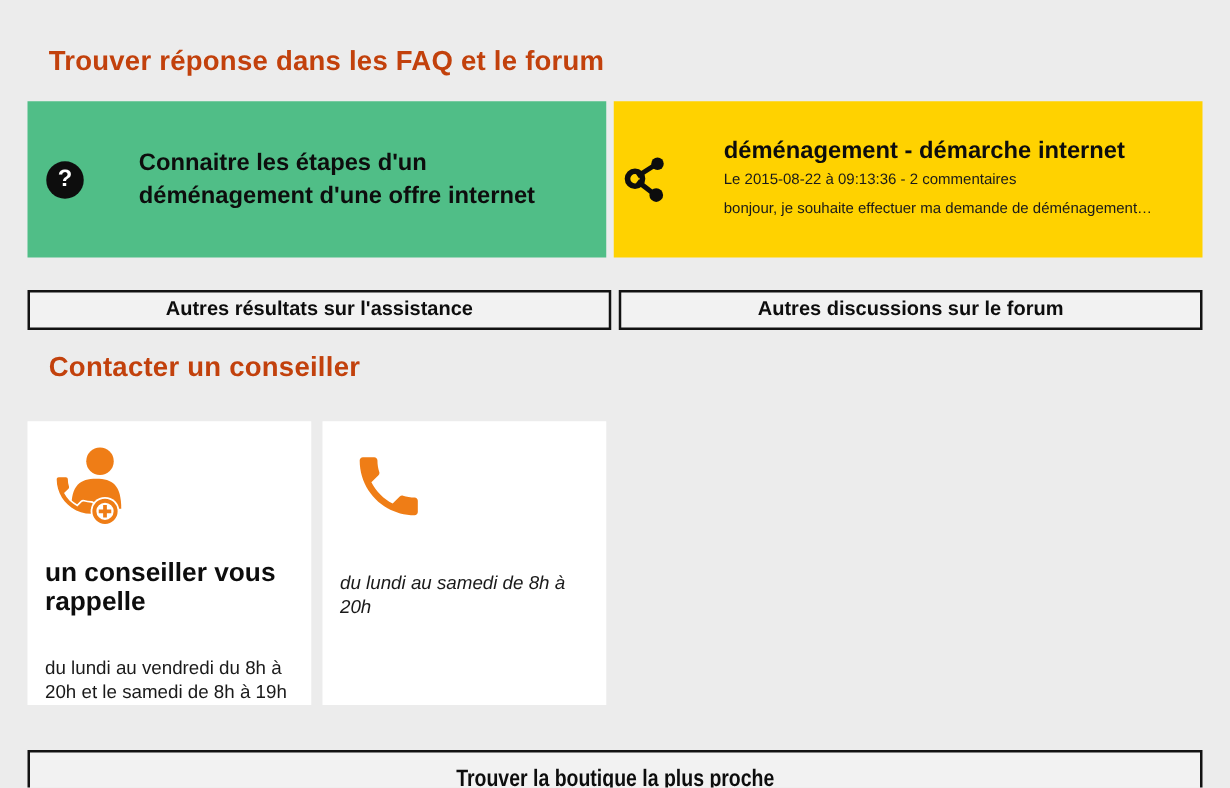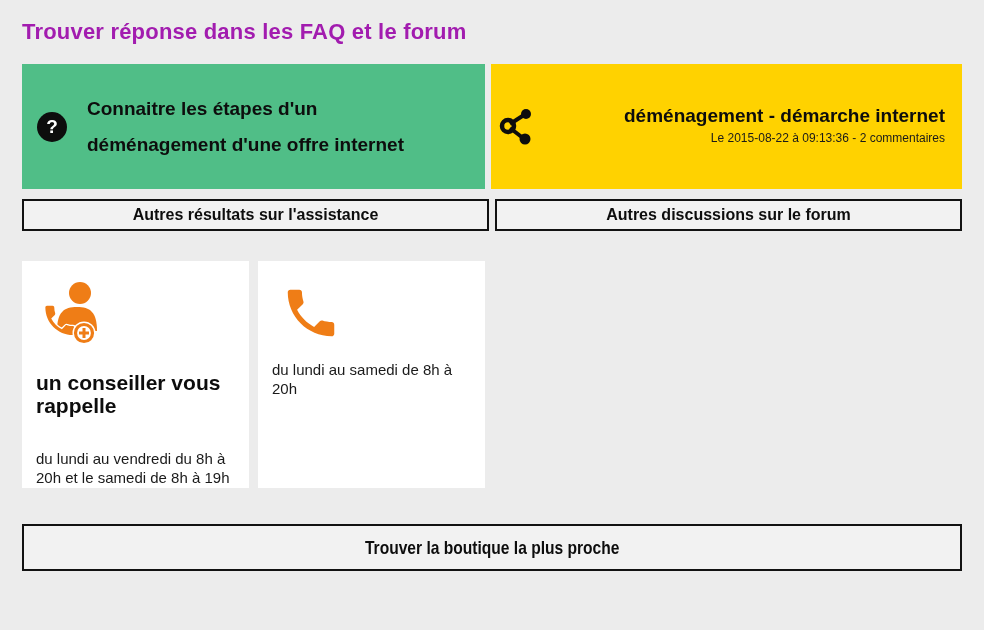--- a/index.html
+++ b/index.html
@@ -7,49 +7,49 @@
   body {
     width: 984px; height: 630px;
     background: #ececec;
     font-family: "Liberation Sans", sans-serif;
     color: #111;
     overflow: hidden;
   }
   .page { padding: 0 22px; }
 
   h1.section-title, h2.section-title {
-    margin: 0; font-size: 22px; font-weight: bold; color: #a21caf;
+    margin: 17px; font-size: 22px; font-weight: bold; color: #c2410c;
     letter-spacing: 0.2px;
   }
   .faq-title { padding-top: 19px; }
   .contact-title { margin-top: 39px; }
 
   .cards-row { margin-top: 19px; display: flex; gap: 6px; height: 125px; }
   .faq-card { flex: 1; display: flex; align-items: center; }
 
   .card-green { background: #50be87; }
   .q-badge {
     width: 30px; height: 30px; border-radius: 50%;
     background: #0d0d0d; color: #fff;
     font-size: 19px; font-weight: bold;
     display: flex; align-items: center; justify-content: center;
     margin-left: 15px; flex-shrink: 0;
   }
   .green-text {
-    margin-left: 20px; width: 356px;
-    font-size: 19px; font-weight: bold; line-height: 36px; color: #0d0d0d;
+    margin-left: 44px; width: 356px;
+    font-size: 19px; font-weight: bold; line-height: 26px; color: #0d0d0d;
   }
 
-  .card-yellow { background: #ffd200; padding-right: 8px; text-align: right; }
+  .card-yellow { background: #ffd200; padding-right: 8px; }
   .share-wrap { width: 36px; margin-left: 8px; flex-shrink: 0; display: flex; align-items: center; }
   .yellow-text { margin-left: 44px; width: 366px; }
   .forum-title { font-size: 19px; font-weight: bold; line-height: 23px; color: #0d0d0d; }
   .forum-meta, .forum-excerpt { font-size: 12px; line-height: 23px; color: #1a1a1a; }
 
-  .btn-row { margin-top: 10px; display: flex; gap: 6px; }
+  .btn-row { margin-top: 26px; display: flex; gap: 6px; }
   .outline-btn {
     flex: 1; height: 32px;
     background: #f2f2f2;
     border: 2px solid #121212;
     font-family: "Liberation Sans", sans-serif;
     font-size: 16px; font-weight: bold; color: #0d0d0d;
     cursor: pointer;
     display: flex; align-items: center; justify-content: center;
   }
 
@@ -61,21 +61,21 @@
     cursor: pointer;
   }
   .contact-icon { display: block; margin: 4px 0 0 8px; }
   .contact-card-title {
     margin-top: 26px; font-size: 21px; font-weight: bold;
     line-height: 23px; color: #0d0d0d;
   }
   .contact-card-hours {
     margin-top: 32px; font-size: 15px; line-height: 19px; color: #1a1a1a;
   }
-  .phone-card .contact-card-hours { margin-top: 15px; }
+  .phone-card .contact-card-hours { margin-top: 36px; font-style: italic; }
 
   .store-btn { margin-top: 36px; width: 100%; height: 47px; }
   .condensed { display: inline-block; transform: scaleX(0.82); font-size: 19px; }
 </style>
 </head>
 <body>
 
 <div class="page">
 
   <h1 class="section-title faq-title">Trouver réponse dans les FAQ et le forum</h1>
@@ -93,30 +93,32 @@
           <line x1="11" y1="17" x2="25" y2="8" stroke="#0d0d0d" stroke-width="4"></line>
           <line x1="11" y1="21" x2="24" y2="31" stroke="#0d0d0d" stroke-width="4"></line>
           <circle cx="9" cy="19" r="6" fill="none" stroke="#0d0d0d" stroke-width="4.5"></circle>
           <circle cx="27" cy="7" r="5" fill="#0d0d0d"></circle>
           <circle cx="26" cy="32" r="5.5" fill="#0d0d0d"></circle>
         </svg>
       </span>
       <div class="yellow-text">
         <div class="forum-title">déménagement - démarche internet</div>
         <div class="forum-meta">Le 2015-08-22 à 09:13:36 - 2 commentaires</div>
+        <div class="forum-excerpt">bonjour, je souhaite effectuer ma demande de déménagement…</div>
       </div>
     </div>
 
   </div>
 
   <div class="btn-row">
     <button class="outline-btn">Autres résultats sur l'assistance</button>
     <button class="outline-btn">Autres discussions sur le forum</button>
   </div>
 
+  <h2 class="section-title contact-title">Contacter un conseiller</h2>
 
   <div class="contact-row">
 
     <div class="contact-card">
       <svg class="contact-icon" width="56" height="64" viewBox="0 0 56 64">
         <circle cx="36" cy="12" r="11" fill="#ef7d16"></circle>
         <path d="M13 50 C13 31 20 26 33 26 C46 26 53 31 53 50 Z" fill="#ef7d16"></path>
         <g transform="translate(-3.5,20) scale(1.62)">
           <path d="M6.62 10.79c1.44 2.83 3.76 5.14 6.59 6.59l2.2-2.21c.27-.27.67-.36 1.02-.24 1.12.37 2.33.57 3.57.57.55 0 1 .45 1 1V20c0 .55-.45 1-1 1-9.39 0-17-7.61-17-17 0-.55.45-1 1-1h3.5c.55 0 1 .45 1 1 0 1.25.2 2.45.57 3.57.11.35.03.74-.25 1.02l-2.2 2.2z" fill="#ef7d16" stroke="#ffffff" stroke-width="1.6" paint-order="stroke"></path>
         </g>

